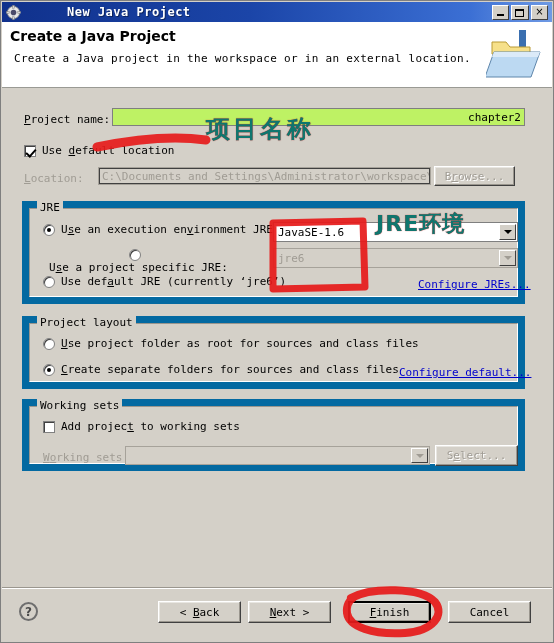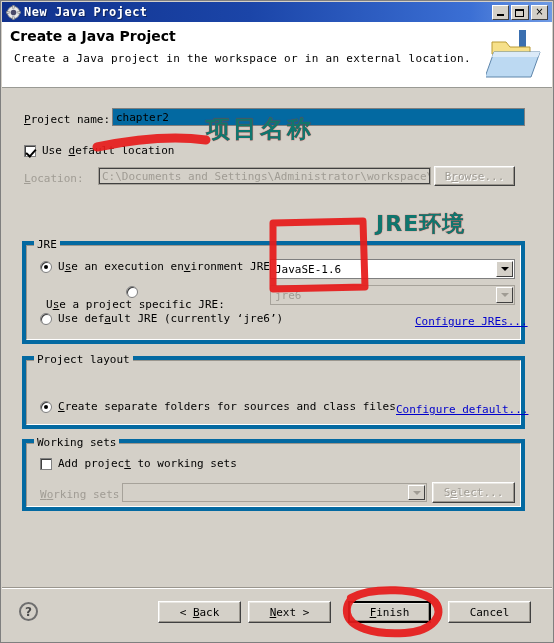--- a/index.html
+++ b/index.html
@@ -18,20 +18,21 @@
     overflow: hidden;
   }
 
   
   .titlebar {
     position: absolute; left: 1px; top: 1px;
     width: 550px; height: 20px;
     background: linear-gradient(to right, #10318c 0%, #1b45a8 45%, #3b6fd4 85%, #6f9ae4 100%);
     display: flex; align-items: center;
     padding: 0 2px;
+    gap: 43px;
   }
   .tb-icon {
     width: 15px; height: 15px; margin: 0 3px 0 2px;
     position: relative; flex: 0 0 auto;
   }
   .tb-title {
     color: #ffffff;
     font-family: "DejaVu Sans Mono", monospace;
     font-size: 12px;
     font-weight: bold;
@@ -113,34 +114,34 @@
     font-size: 11px;
     color: #000;
     padding: 1px 3px;
     display: flex; align-items: center;
     overflow: hidden;
     white-space: nowrap;
   }
   .tf.flat {
     border: 1px solid #7f7f7f;
     outline: none;
-    background: #0369a1;
+    background: #bef264;
+    justify-content: flex-end;
   }
   .tf.disabled {
     background: #d4d0c8;
     color: #a09c94;
     border: 1px solid #a6a29a;
   }
 
   
   .group {
     position: absolute;
-    border: 4px solid #0369a1;
+    border: 7px solid #0369a1;
     box-shadow: inset 1px 1px 0 #9a968e;
-    margin-top: 40px;
   }
   .group-inner {
     position: absolute; left: 0; top: 0; right: 0; bottom: 0;
     border: 1px solid #9a968e;
     border-right-color: #ffffff; border-bottom-color: #ffffff;
   }
   .group-title {
     position: absolute; left: 8px; top: -7px;
     background: #d4d0c8;
     padding: 0 3px;
@@ -388,20 +389,24 @@
         <span class="lbl"><span>Use def</span><u>a</u><span>ult JRE (currently ‘jre6’)</span></span>
       </div>
 
       <a class="link" style="left:389px; top:70px;">Configure JREs...</a>
     </div>
 
     <div class="group" style="left:20px; top:228px; width:503px; height:73px;">
       <div class="group-inner"></div>
       <div class="group-title">Project layout</div>
 
+      <div class="row" style="left:14px; top:14px;">
+        <span class="radio"></span>
+        <span class="lbl"><u>U</u><span>se project folder as root for sources and class files</span></span>
+      </div>
 
       <div class="row" style="left:14px; top:40px;">
         <span class="radio checked"></span>
         <span class="lbl"><u>C</u><span>reate separate folders for sources and class files</span></span>
       </div>
 
       <a class="link" style="left:370px; top:43px;">Configure default...</a>
     </div>
 
     <div class="group" style="left:20px; top:311px; width:503px; height:72px;">

